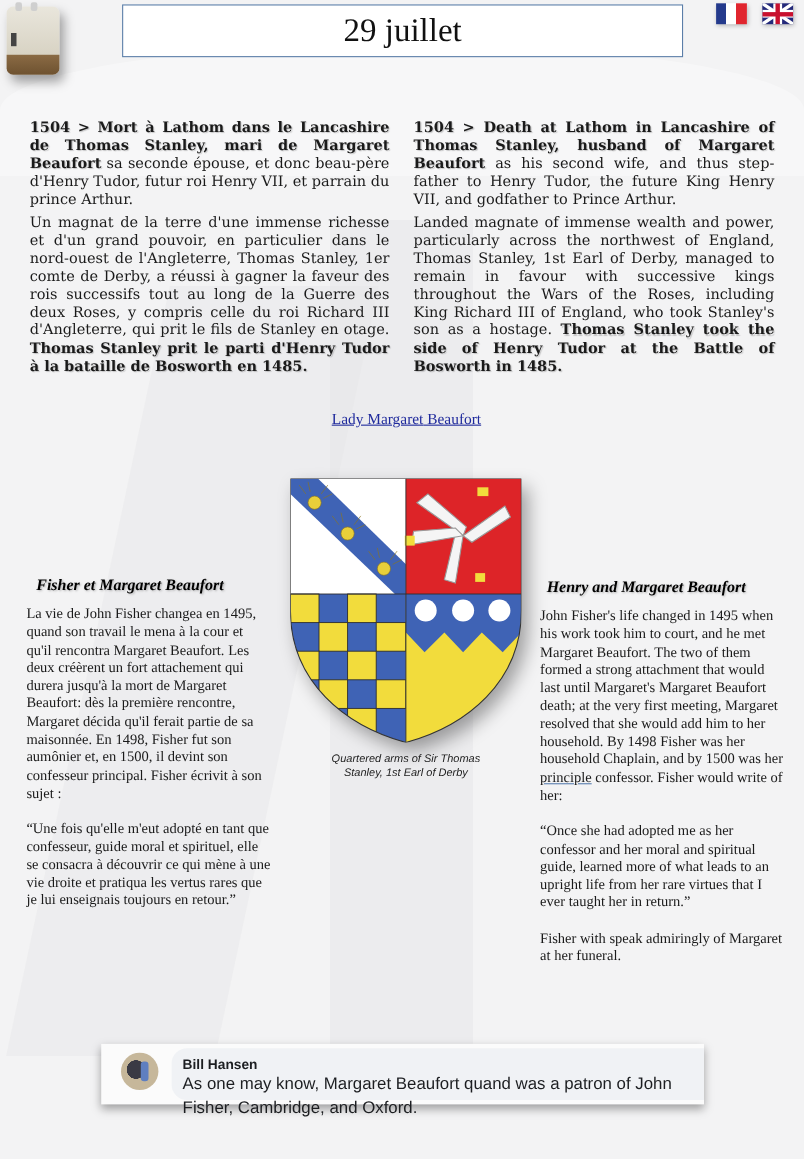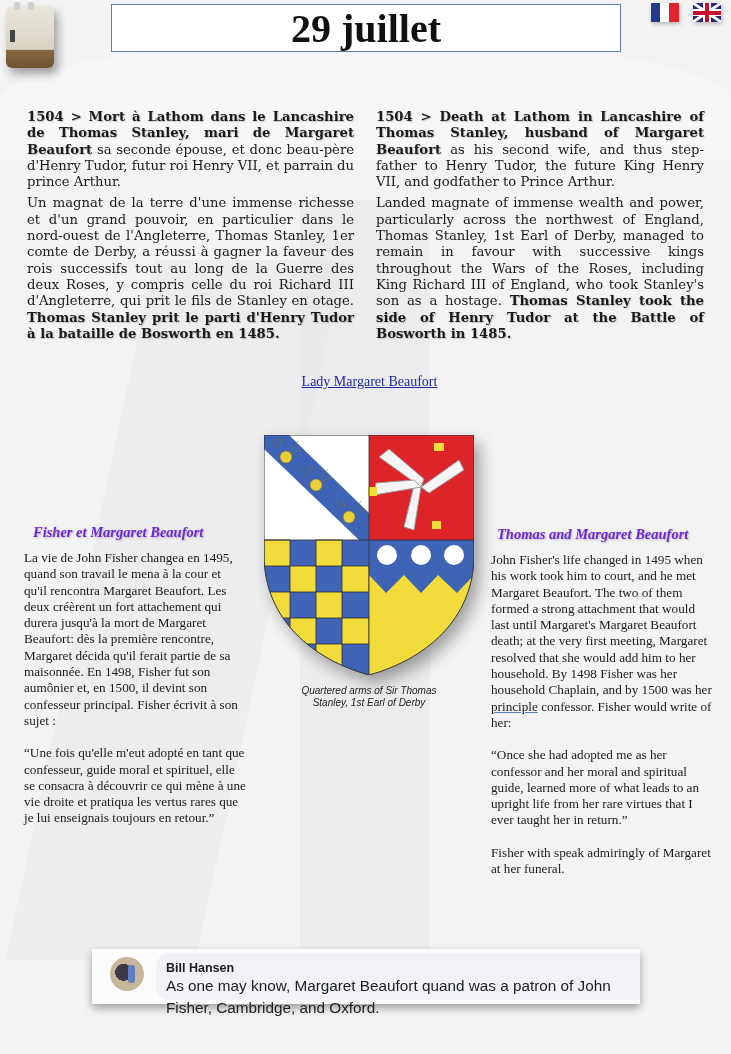--- a/index.html
+++ b/index.html
@@ -30,21 +30,21 @@
   }
   .logo::after {
     content: ""; position: absolute; left: 4px; top: 24px; width: 5px; height: 12px; background: #444;
   }
 
   .title-box {
     position: absolute; left: 111px; top: 4px; width: 510px; height: 48px;
     border: 1px solid #5b7ea8; background: #fff;
     display: flex; align-items: center; justify-content: center;
   }
-  .title-box span { font-family: "Liberation Serif", serif; font-weight: bold; font-size: 40px; color: #111; }
+  .title-box span { font-family: "Liberation Serif", serif; font-weight: normal; font-size: 30px; color: #111; }
 
   .flags { position: absolute; left: 651px; top: 3px; display: flex; gap: 14px; }
   .flag { width: 28px; height: 19px; box-shadow: 1px 2px 4px rgba(0,0,0,0.25); cursor: pointer; }
   .flag-fr { background: linear-gradient(90deg, #243a8c 0 33%, #fff 33% 66%, #e0252e 66% 100%); }
   .flag-uk { position: relative; background: #23297a; overflow: hidden; }
   .flag-uk::before { content: ""; position: absolute; left: 0; right: 0; top: 6px; height: 7px; background: #fff; }
   .flag-uk::after { content: ""; position: absolute; top: 0; bottom: 0; left: 10px; width: 8px; background: #fff; }
   .flag-uk .c1 { position: absolute; left: 0; right: 0; top: 7.5px; height: 4px; background: #c8102e; z-index: 2; }
   .flag-uk .c2 { position: absolute; top: 0; bottom: 0; left: 12px; width: 4px; background: #c8102e; z-index: 2; }
   .flag-uk .d1, .flag-uk .d2 { position: absolute; left: -4px; top: 8px; width: 36px; height: 3px; background: #fff; z-index: 1; }
@@ -64,21 +64,21 @@
   .link-title span { cursor: pointer; }
 
   .shield { position: absolute; left: 264px; top: 435px; width: 210px; height: 240px; filter: drop-shadow(6px 8px 8px rgba(0,0,0,0.35)); }
   .caption {
     position: absolute; left: 284px; top: 685px; width: 170px; text-align: center;
     font-family: Liberation Sans, sans-serif; font-style: italic; font-size: 10px; line-height: 12px; color: #222;
   }
 
   .side-heading {
     position: absolute; font-family: "Liberation Serif", serif; font-style: italic; font-weight: bold;
-    font-size: 14.5px; color: #6d28d9; text-shadow: 1px 1px 2px rgba(0,0,0,0.25);
+    font-size: 14.5px; color: #000000; text-shadow: 1px 1px 2px rgba(0,0,0,0.25);
   }
   #fr-heading { left: 33px; top: 524px; }
   #en-heading { left: 497px; top: 526px; }
 
   .side-col { position: absolute; font-family: "Liberation Serif", serif; font-size: 13.2px; line-height: 16.3px; color: #1a1a1a; }
   .side-col p { margin-bottom: 16px; }
   #fr-side { left: 24px; top: 550px; width: 222px; }
   #en-side { left: 491px; top: 552px; width: 222px; }
   .underline-blue { text-decoration: underline; text-decoration-color: #5b7fb0; }
 
@@ -186,21 +186,21 @@
     <circle cx="190" cy="120" r="10" fill="#ffffff"></circle>
     <line x1="105" y1="0" x2="105" y2="240" stroke="#2c2c2c" stroke-width="0.8"></line>
     <line x1="0" y1="105" x2="210" y2="105" stroke="#2c2c2c" stroke-width="0.8"></line>
   </g>
   <path d="M0 0 H210 V120 C210 185 160 225 105 240 C50 225 0 185 0 120 Z" fill="none" stroke="#333" stroke-width="1"></path>
 </svg>
 
 <div class="caption">Quartered arms of Sir Thomas Stanley, 1st Earl of Derby</div>
 
 <div class="side-heading" id="fr-heading">Fisher et  Margaret Beaufort</div>
-<div class="side-heading" id="en-heading">Thomas and Margaret Beaufort</div>
+<div class="side-heading" id="en-heading">Henry and Margaret Beaufort</div>
 
 <div class="side-col" id="fr-side">
   <p>La vie de John Fisher changea en 1495, quand son travail le mena à la cour et qu'il rencontra Margaret Beaufort. Les deux créèrent un fort attachement qui durera jusqu'à la mort de Margaret Beaufort: dès la première rencontre, Margaret décida qu'il ferait partie de sa maisonnée. En 1498, Fisher fut son aumônier et, en 1500, il devint son confesseur principal. Fisher écrivit à son sujet :</p>
   <p>“Une fois qu'elle m'eut adopté en tant que confesseur, guide moral et spirituel, elle se consacra à découvrir ce qui mène à une vie droite et pratiqua les vertus rares que je lui enseignais toujours en retour.”</p>
 </div>
 
 <div class="side-col" id="en-side">
   <p><span>John Fisher's life changed in 1495 when his work took him to court, and he met Margaret Beaufort. The two of them formed a strong attachment that would last until Margaret's Margaret Beaufort death; at the very first meeting, Margaret resolved that she would add him to her household. By 1498 Fisher was her household Chaplain, and by 1500 was her </span><span class="underline-blue">principle</span><span> confessor. Fisher would write of her:</span></p>
   <p>“Once she had adopted me as her confessor and her moral and spiritual guide, learned more of what leads to an upright life from her rare virtues that I ever taught her in return.”</p>
   <p>Fisher with speak admiringly of Margaret at her funeral.</p>

